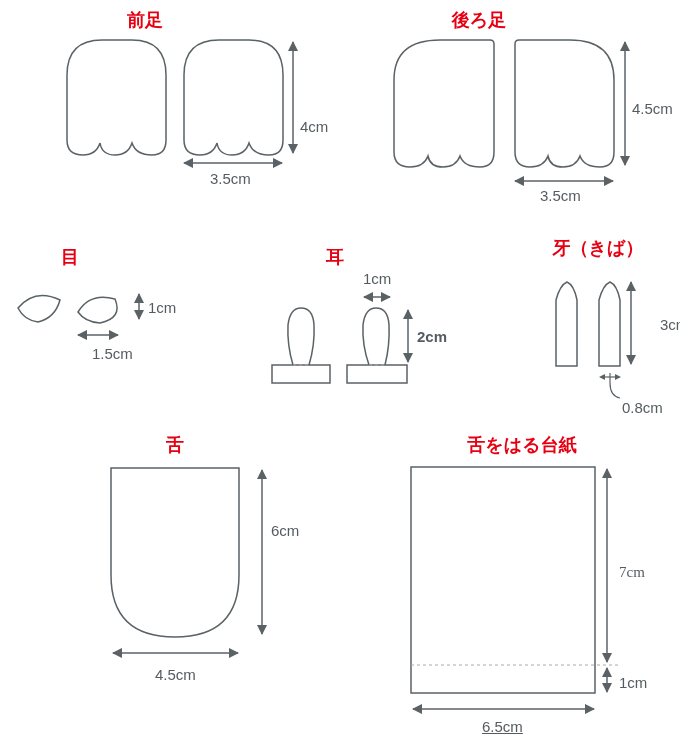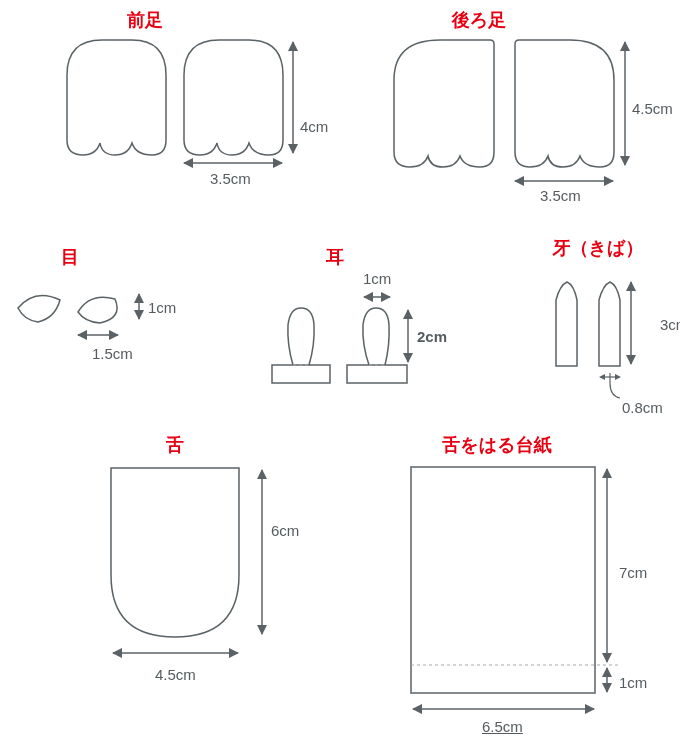--- a/index.html
+++ b/index.html
@@ -13,21 +13,21 @@
   </style>
 </head>
 <body>
 
 <div class="title" style="left:120px;top:8px;width:50px;">前足</div>
 <div class="title" style="left:444px;top:8px;width:70px;">後ろ足</div>
 <div class="title" style="left:55px;top:245px;width:30px;">目</div>
 <div class="title" style="left:320px;top:245px;width:30px;">耳</div>
 <div class="title" style="left:548px;top:236px;width:100px;text-align:center;">牙（きば）</div>
 <div class="title" style="left:160px;top:433px;width:30px;">舌</div>
-<div class="title" style="left:432px;top:433px;width:130px;">舌をはる台紙</div>
+<div class="title" style="left:457px;top:433px;width:130px;">舌をはる台紙</div>
 
 <svg class="art" width="680" height="740" viewBox="0 0 680 740">
   <defs>
     <marker id="ah" viewBox="0 0 10 10" refX="9" refY="5" markerWidth="7" markerHeight="7" orient="auto-start-reverse">
       <path d="M0,0 L10,5 L0,10 z" fill="#5a6266"></path>
     </marker>
   </defs>
   <g fill="none" stroke="#5a6266" stroke-width="1.5">
 
     <path d="M67,75 Q67,40 102,40 L132,40 Q166,40 166,75 L166,140 Q166,155 152,155 Q136,155 132,143 Q128,155 115,155 Q102,155 100,143 Q96,155 83,155 Q67,155 67,140 Z"></path>
@@ -89,15 +89,15 @@
 <div class="dim" style="left:632px;top:100px;">4.5cm</div>
 <div class="dim" style="left:540px;top:187px;">3.5cm</div>
 <div class="dim" style="left:148px;top:299px;">1cm</div>
 <div class="dim" style="left:92px;top:345px;text-align:center;">1.5cm</div>
 <div class="dim" style="left:363px;top:270px;">1cm</div>
 <div class="dim" style="left:417px;top:328px;font-weight:bold;">2cm</div>
 <div class="dim" style="left:660px;top:316px;">3cm</div>
 <div class="dim" style="left:622px;top:392px;margin-top:7px;">0.8cm</div>
 <div class="dim" style="left:271px;top:522px;">6cm</div>
 <div class="dim" style="left:155px;top:666px;">4.5cm</div>
-<div class="dim" style="left:619px;top:564px;">7cm</div>
+<div class="dim" style="left:619px;top:564px;font-family:Liberation Serif, serif;">7cm</div>
 <div class="dim" style="left:619px;top:674px;">1cm</div>
 <div class="dim" style="left:482px;top:718px;text-decoration:underline;">6.5cm</div>
 
 </body></html>

